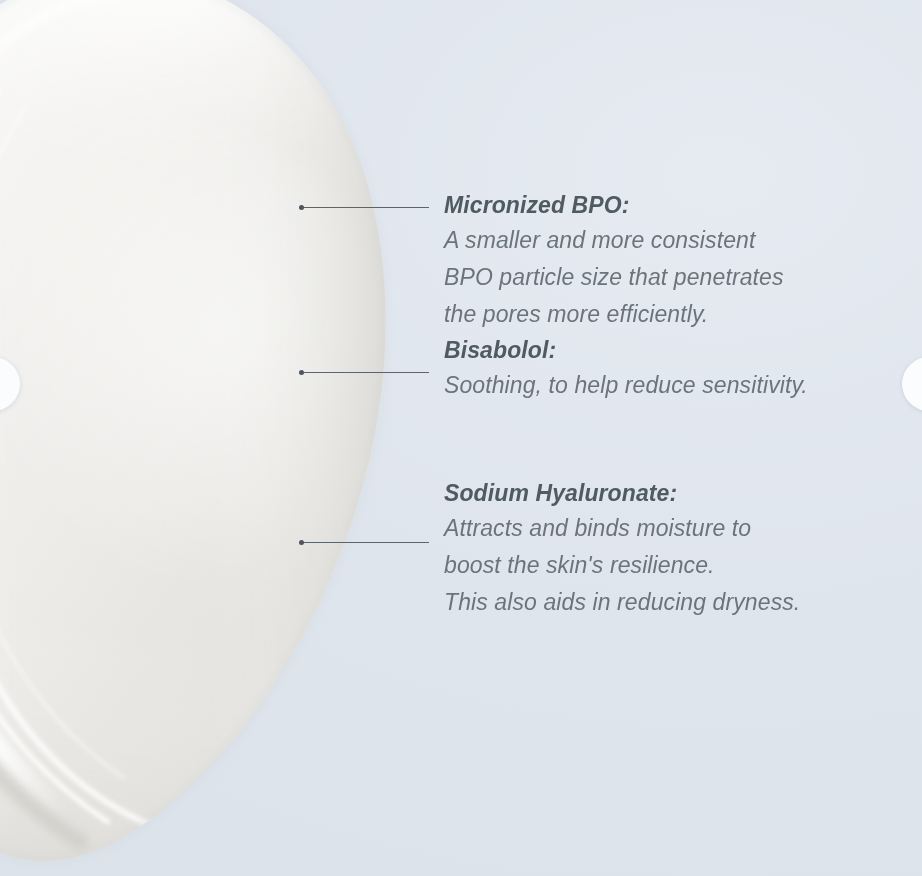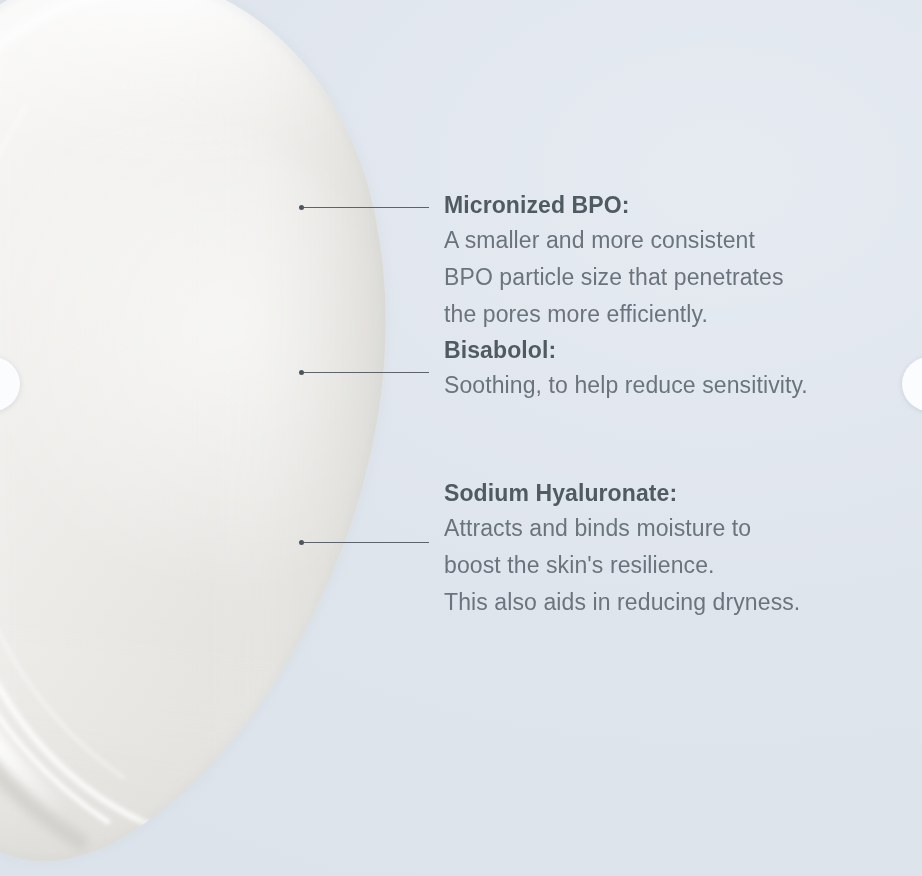--- a/index.html
+++ b/index.html
@@ -55,21 +55,21 @@
     justify-content: center;
   }
   .carousel-arrow.prev { left: -34px; }
   .carousel-arrow.next { right: -34px; }
   .carousel-arrow svg { width: 15px; height: 15px; }
 
   
   .callouts {
     position: absolute;
     left: 0; top: 0;
-    width: 922px; height: 876px;
+    width: 922px; height: 876px; font-style: italic;
   }
 
   .callout {
     position: absolute;
     left: 299px;
   }
   .callout-1 { top: 188px; }
   .callout-2 { top: 355px; }
   .callout-3 { top: 480px; }
 

